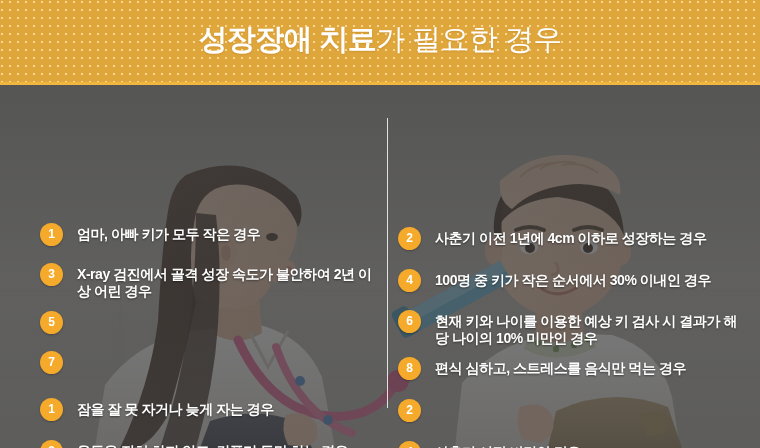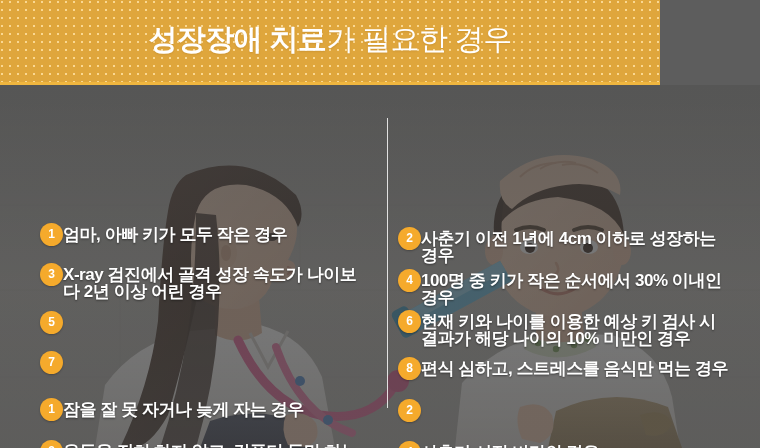--- a/index.html
+++ b/index.html
@@ -17,21 +17,21 @@
     font-family: "Liberation Sans", "DejaVu Sans", sans-serif;
     background: #5d5d5d;
     user-select: none;
   }
 
   
   .header {
     position: absolute;
     left: 0;
     top: 0;
-    width: 660px;
+    width: 760px;
     height: 85px;
     background-color: #dfa63c;
     background-image:
       radial-gradient(circle at 2px 2px, rgba(255,224,160,0.85) 1.1px, rgba(255,224,160,0) 1.3px);
     background-size: 8px 8px;
     background-position: 0 0;
     box-sizing: border-box;
     border-bottom: 3px solid #f0b63f;
     display: flex;
     align-items: center;
@@ -123,22 +123,23 @@
     color: #ffffff;
     font-size: 12px;
     font-weight: 700;
     line-height: 23px;
     text-align: center;
     margin-top: 0px;
     box-shadow: 0 1px 2px rgba(0,0,0,0.25);
   }
 
   .item-text {
+    margin-left: 14px;
     color: #ffffff;
-    font-size: 17px;
+    font-size: 14px;
     font-weight: 700;
     line-height: 17px;
     letter-spacing: -0.45px;
     text-shadow: 0 1px 2px rgba(0,0,0,0.45);
     padding-top: 3px;
   }
   .column.left  .item-text { width: 300px; }
   .column.right .item-text { width: 312px; }
 </style>
 </head>
@@ -291,21 +292,21 @@
 
     <div class="column left">
 
       <div class="item" style="top:138px">
         <div class="badge">1</div>
         <div class="item-text">엄마, 아빠 키가 모두 작은 경우</div>
       </div>
 
       <div class="item" style="top:178px">
         <div class="badge">3</div>
-        <div class="item-text">X-ray 검진에서 골격 성장 속도가 나이보다 2년 이상 어린 경우</div>
+        <div class="item-text">X-ray 검진에서 골격 성장 속도가 불안하여 2년 이상 어린 경우</div>
       </div>
 
       <div class="item" style="top:226px">
         <div class="badge">5</div>
       </div>
 
       <div class="item" style="top:266px">
         <div class="badge">7</div>
       </div>
 

